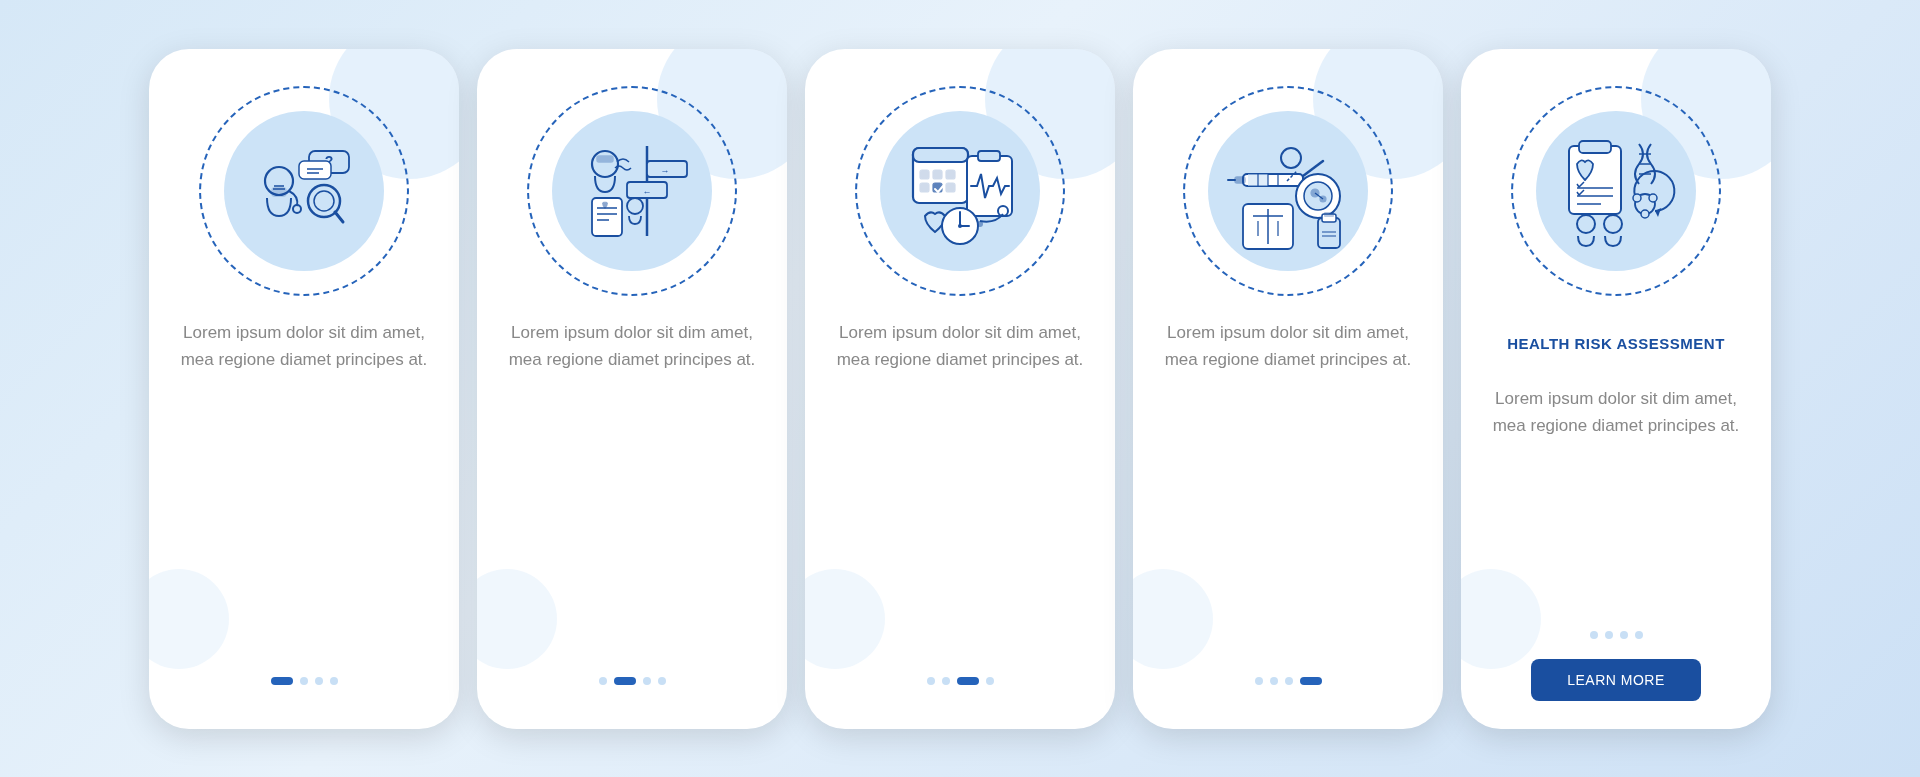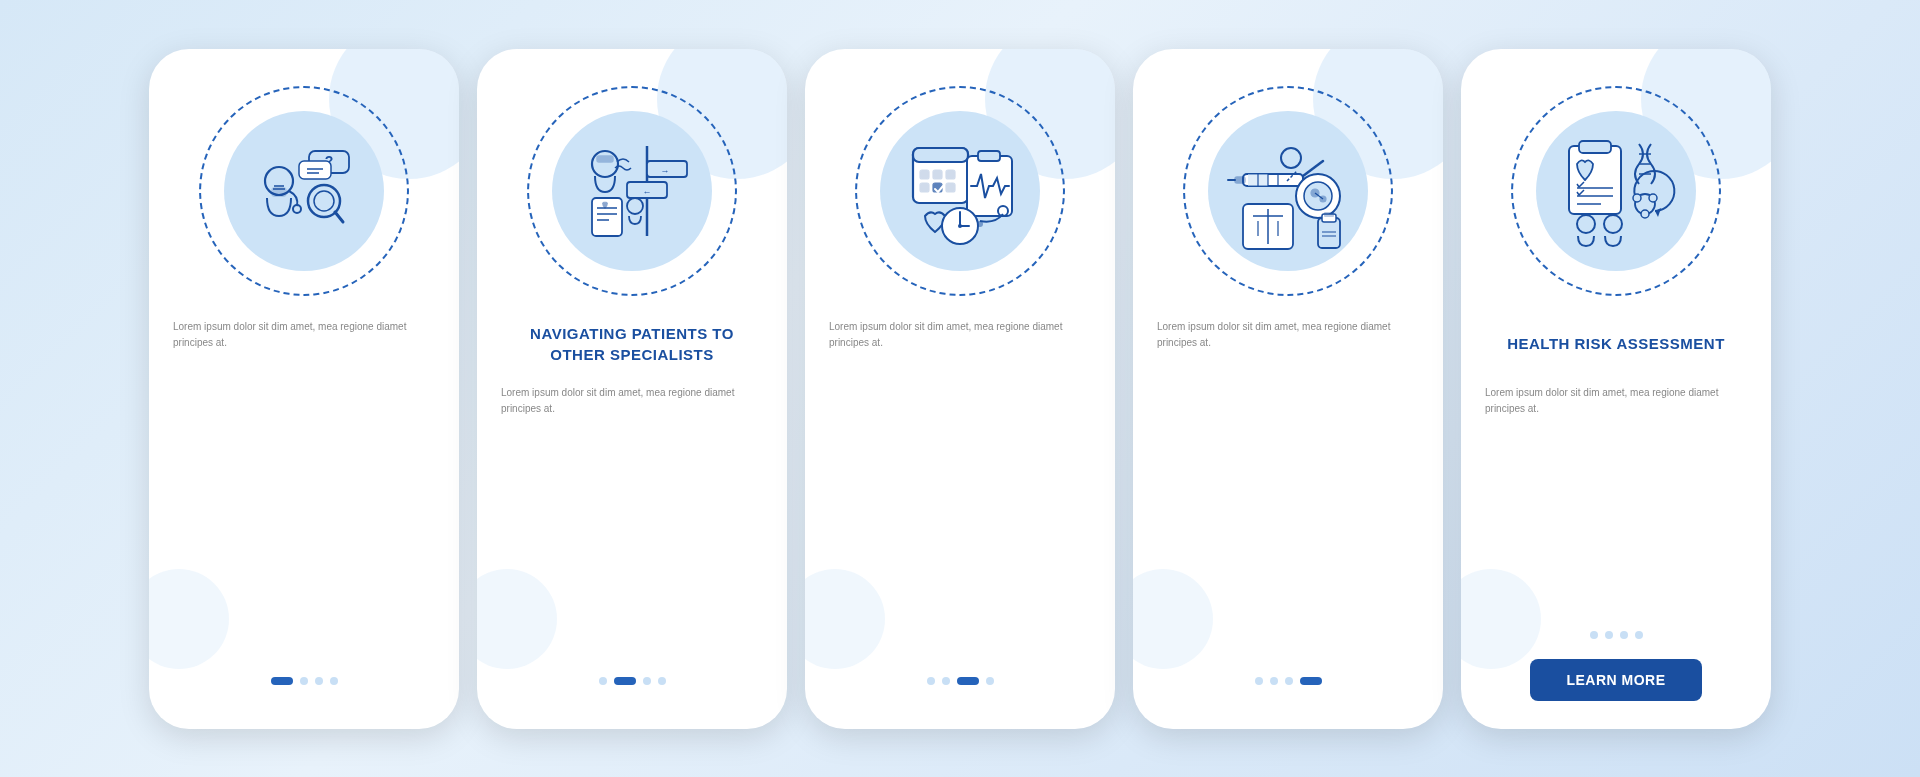--- a/index.html
+++ b/index.html
@@ -106,22 +106,23 @@
       letter-spacing: 0.5px;
       margin-bottom: 14px;
       line-height: 1.35;
       min-height: 52px;
       display: flex;
       align-items: center;
       justify-content: center;
     }
 
     .card-desc {
-      font-size: 10px;
+      font-size: 17px;
       color: #888;
+      text-align: center;
       line-height: 1.6;
       margin-bottom: 18px;
       flex: 1;
     }
 
     .dots {
       display: flex;
       gap: 7px;
       margin-bottom: 16px;
     }
@@ -139,21 +140,21 @@
       border-radius: 4px;
     }
 
     .learn-more-btn {
       background: #1a4fa0;
       color: #fff;
       border: none;
       border-radius: 8px;
       padding: 13px 36px;
       font-size: 14px;
-      font-weight: 700;
+      font-weight: 400;
       letter-spacing: 0.5px;
       cursor: pointer;
       margin-top: 4px;
     }
 
     
     svg { display: block; }
   </style>
 </head>
 <body>
@@ -222,21 +223,20 @@
 
         <path d="M35 77 Q38 74 38 77 Q38 74 41 77 Q41 80 38 83 Q35 80 35 77Z" fill="#1a4fa0" opacity="0.5"></path>
 
         <circle cx="68" cy="80" r="8" fill="none" stroke="#1a4fa0" stroke-width="1.8"></circle>
         <path d="M62 90 Q62 98 68 98 Q74 98 74 90" fill="none" stroke="#1a4fa0" stroke-width="1.8"></path>
 
         <path d="M48 42 Q52 38 56 42 Q60 46 64 42" fill="none" stroke="#1a4fa0" stroke-width="1.5"></path>
         <path d="M50 36 Q56 30 62 36" fill="none" stroke="#1a4fa0" stroke-width="1.5"></path>
       </svg>
     </div>
-    <div class="card-title">NAVIGATING PATIENTS TO OTHER SPECIALISTS</div>
     <div class="card-desc">Lorem ipsum dolor sit dim amet, mea regione diamet principes at.</div>
     <div class="dots">
       <div class="dot"></div>
       <div class="dot active"></div>
       <div class="dot"></div>
       <div class="dot"></div>
     </div>
   </div>
 
   <div class="phone">

